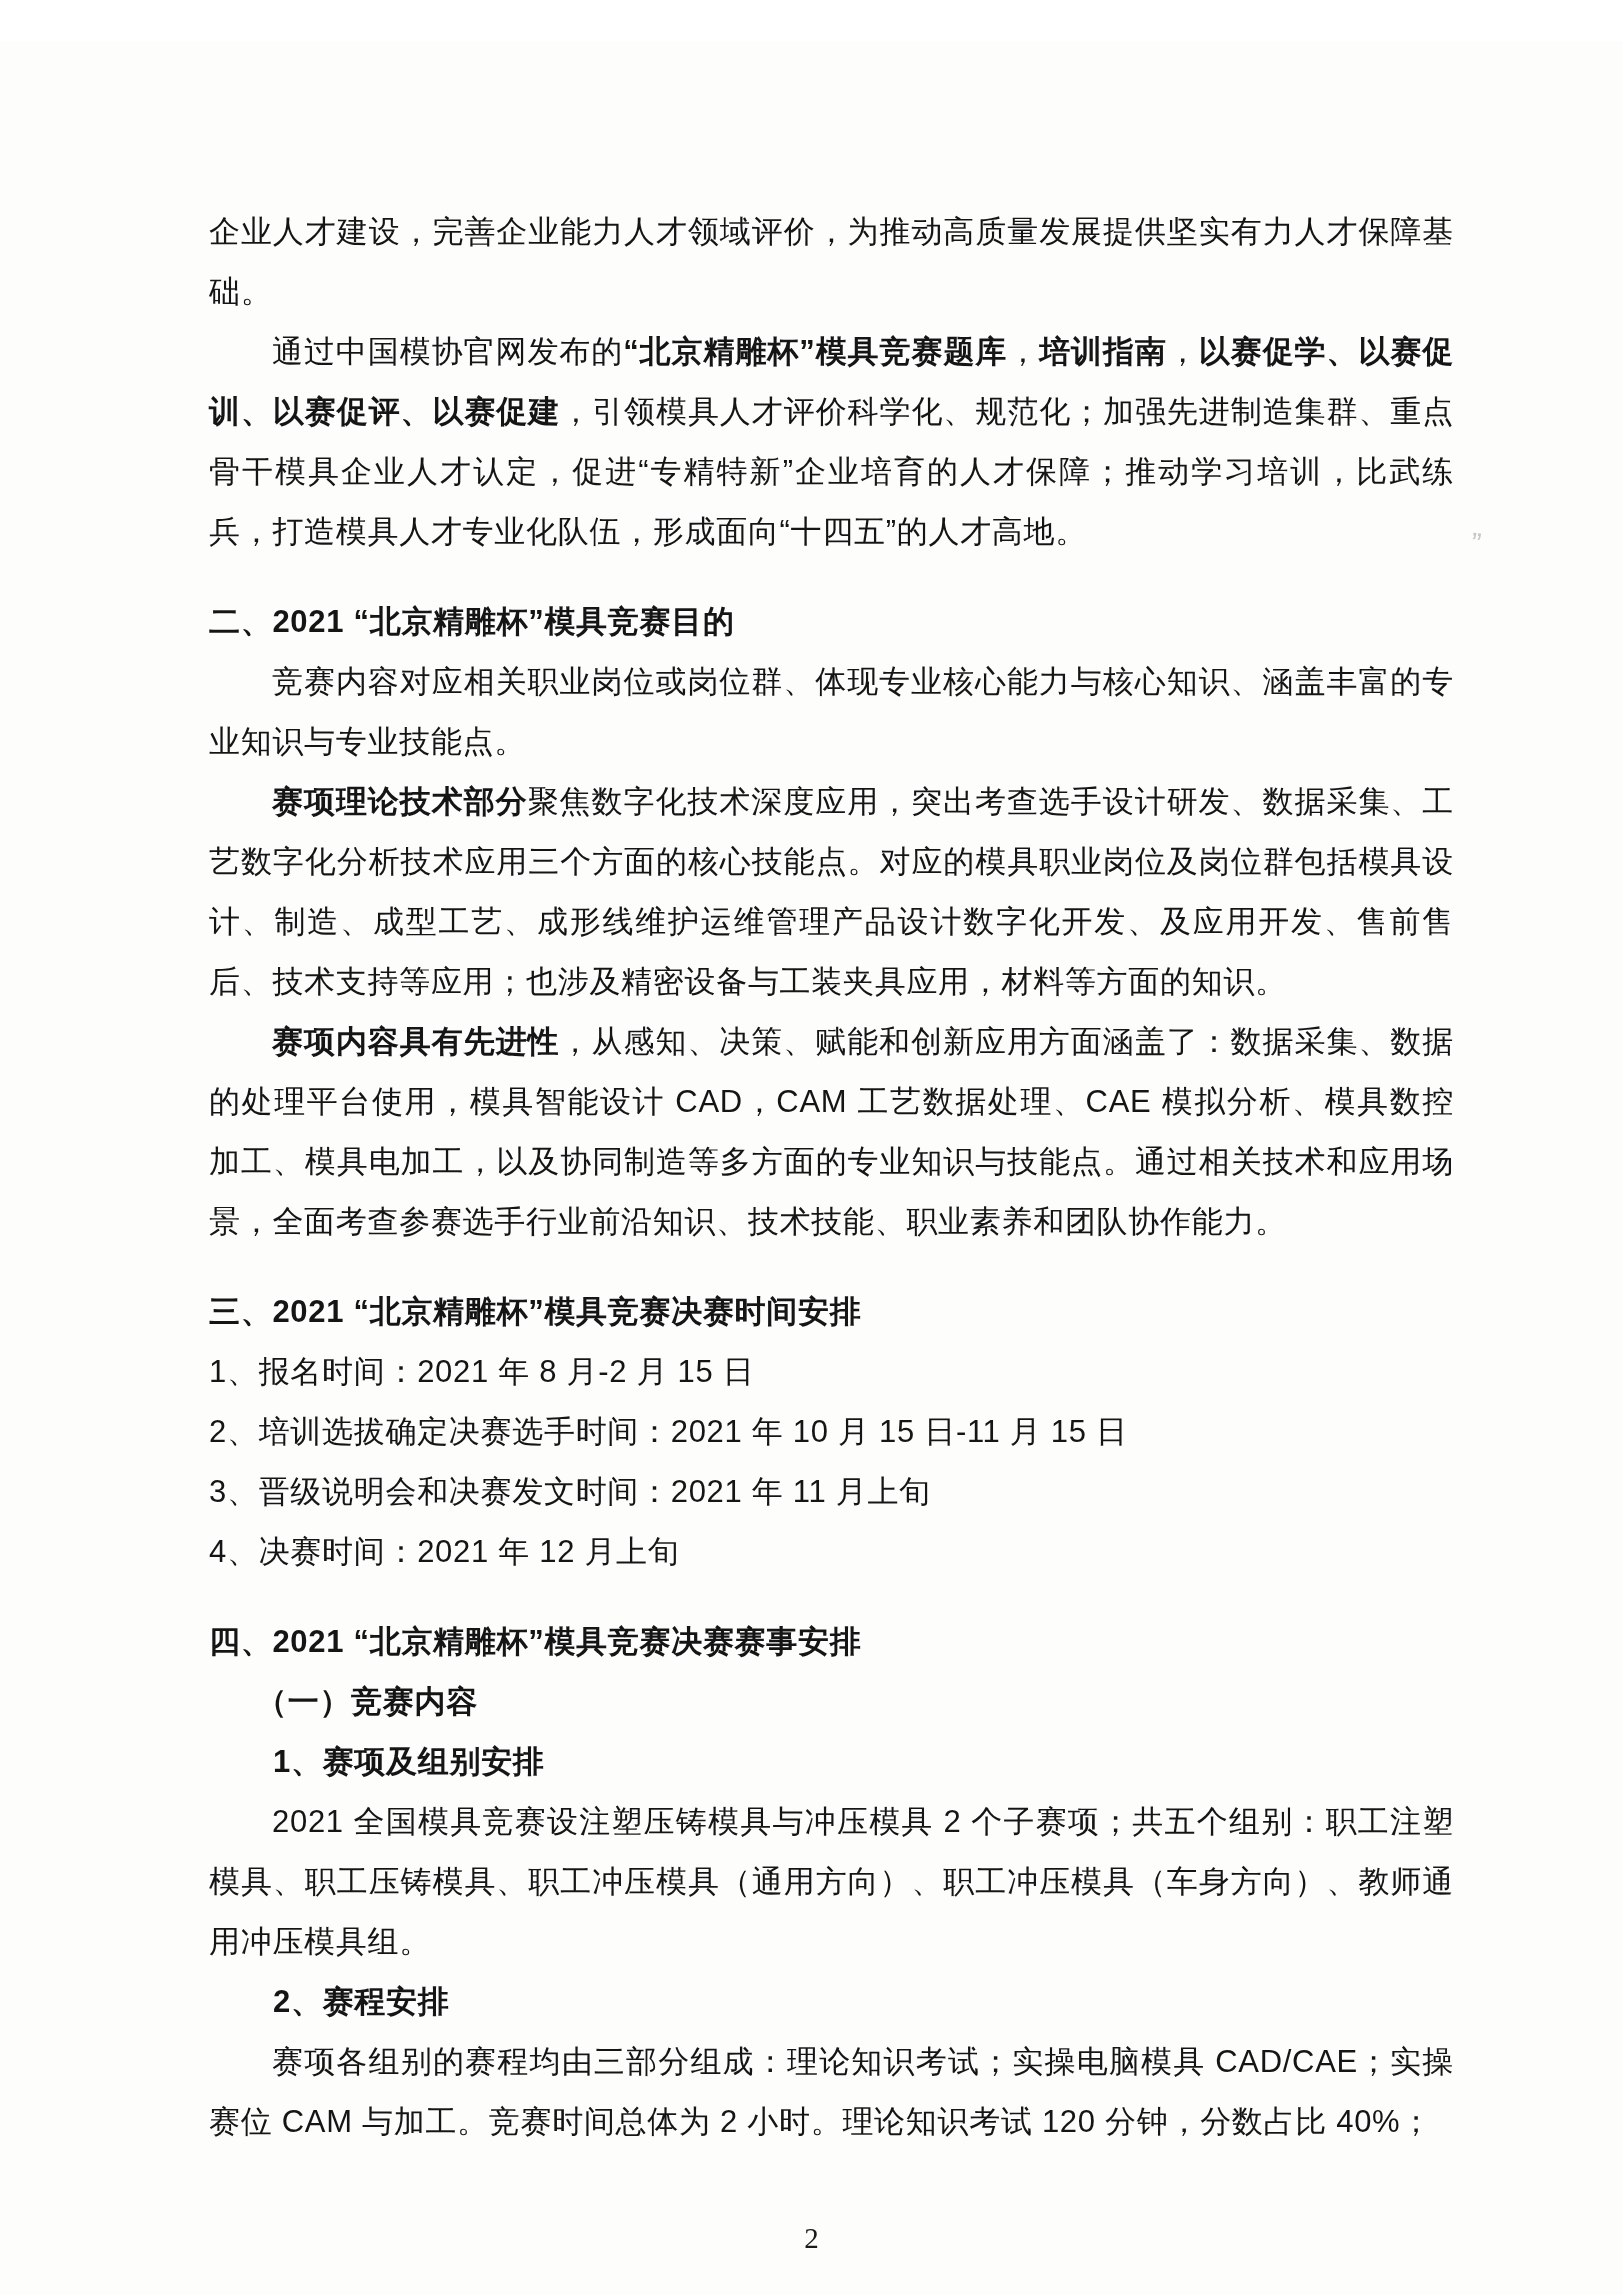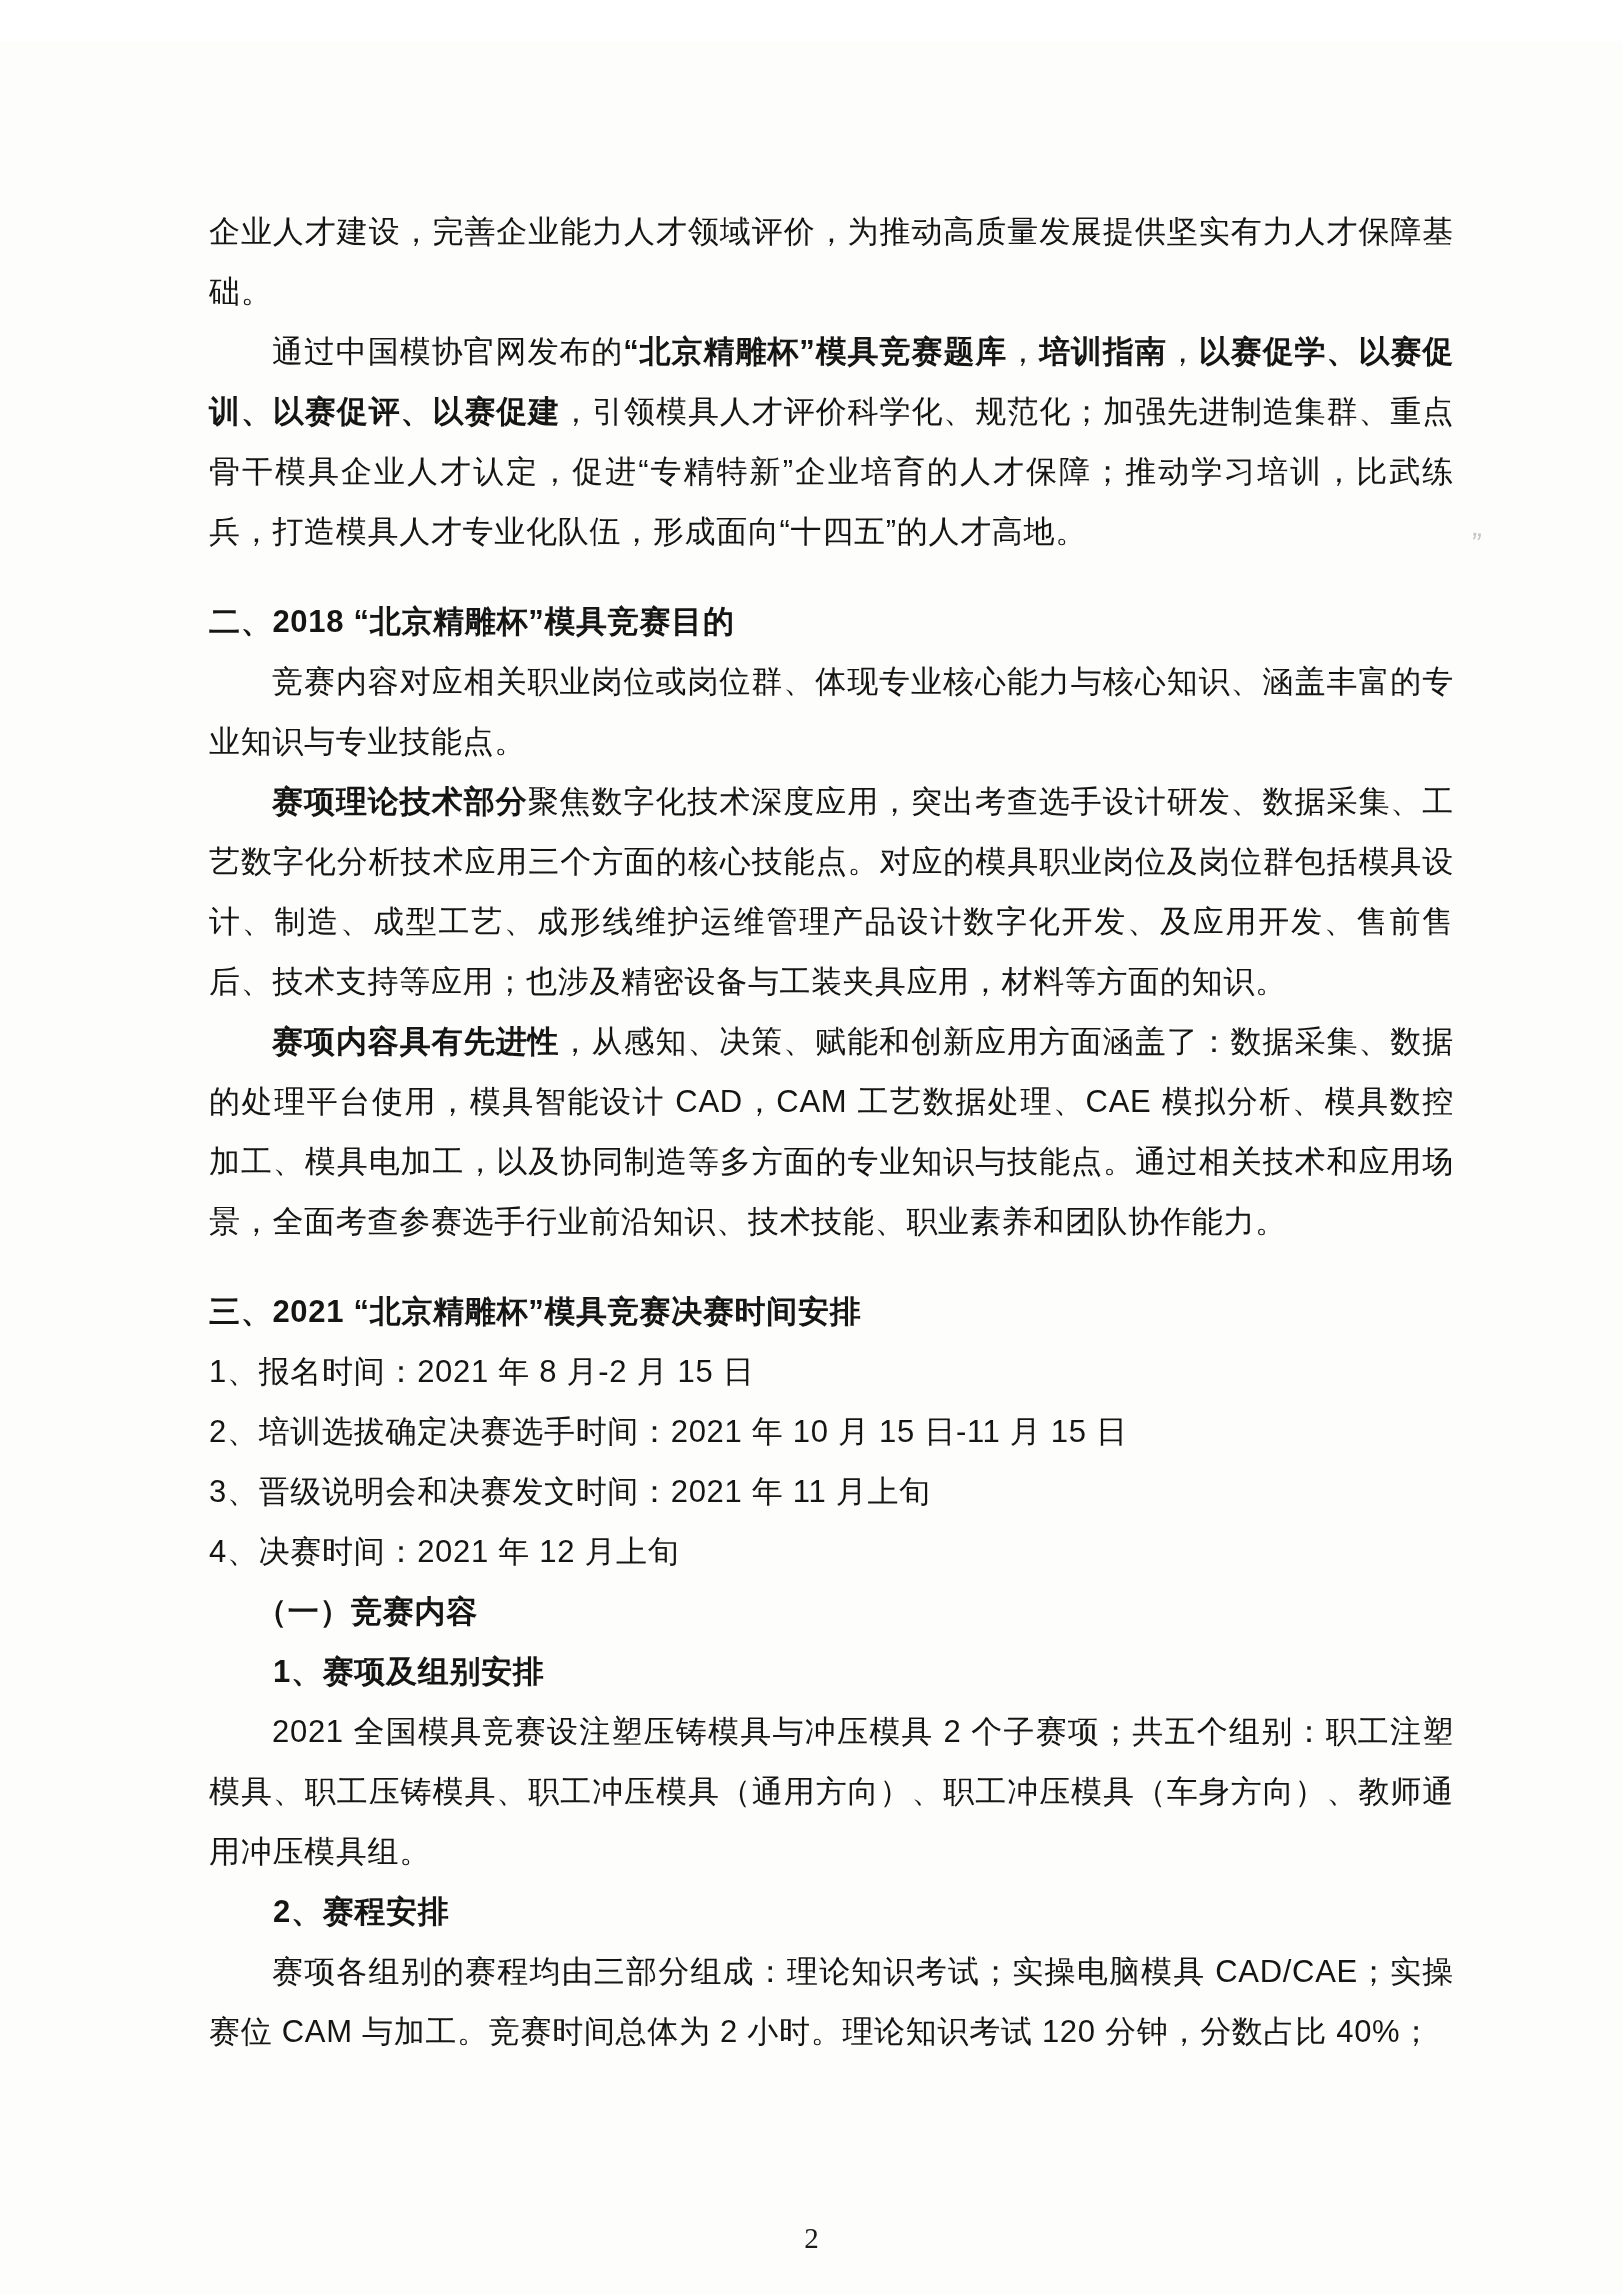--- a/index.html
+++ b/index.html
@@ -51,29 +51,30 @@
     user-select:none;
   }
 </style>
 </head>
 <body>
 
 <div class="page">
   <main class="content">
       <p class="paragraph"><span>企业人才建设，完善企业能力人才领域评价，为推动高质量发展提供坚实有力人才保障基础。</span></p>
       <p class="paragraph indent-first"><span>通过中国模协官网发布的</span><span class="b">“北京精雕杯”模具竞赛</span><span class="b u">题库</span><span>，</span><span class="b u">培训指南</span><span>，</span><span class="b">以赛促学、以赛促训、以赛促评、以赛促建</span><span>，引领模具人才评价科学化、规范化；加强先进制造集群、重点骨干模具企业人才认定，促进“专精特新”企业培育的人才保障；推动学习培训，比武练兵，打造模具人才专业化队伍，形成面向“十四五”的人才高地。</span></p>
-      <h1 class="heading level1"><span class="b">二、2018 “北京精雕杯”模具竞赛目的</span></h1>
+      <h1 class="heading level1"><span class="b">二、2021 “北京精雕杯”模具竞赛目的</span></h1>
       <p class="paragraph indent-first"><span>竞赛内容对应相关职业岗位或岗位群、体现专业核心能力与核心知识、涵盖丰富的专业知识与专业技能点。</span></p>
       <p class="paragraph indent-first"><span class="b">赛项理论技术部分</span><span>聚焦数字化技术深度应用，突出考查选手设计研发、数据采集、工艺数字化分析技术应用三个方面的核心技能点。对应的模具职业岗位及岗位群包括模具设计、制造、成型工艺、成形线维护运维管理产品设计数字化开发、及应用开发、售前售后、技术支持等应用；也涉及精密设备与工装夹具应用，材料等方面的知识。</span></p>
       <p class="paragraph indent-first"><span class="b">赛项内容具有先进性</span><span>，从感知、决策、赋能和创新应用方面涵盖了：数据采集、数据的处理平台使用，模具智能设计 CAD，CAM 工艺数据处理、CAE 模拟分析、模具数控加工、模具电加工，以及协同制造等多方面的专业知识与技能点。通过相关技术和应用场景，全面考查参赛选手行业前沿知识、技术技能、职业素养和团队协作能力。</span></p>
       <h1 class="heading level1"><span class="b">三、2021 “北京精雕杯”模具竞赛</span><span class="b u">决赛时间安排</span></h1>
       <p class="list-item"><span>1、报名时间：2021 年 8 月-2 月 15 日</span></p>
       <p class="list-item"><span>2、培训选拔确定决赛选手时间：2021 年 10 月 15 日-11 月 15 日</span></p>
       <p class="list-item"><span>3、晋级说明会和决赛发文时间：2021 年 11 月上旬</span></p>
       <p class="list-item"><span>4、决赛时间：2021 年 12 月上旬</span></p>
+      <h1 class="heading level1"><span class="b">四、2021 “北京精雕杯”模具竞赛</span><span class="b u">决赛赛事安排</span></h1>
       <h2 class="heading level2"><span class="b">（一）竞赛内容</span></h2>
       <h3 class="heading level3"><span class="b">1、赛项及组别安排</span></h3>
       <p class="paragraph indent-first"><span>2021 全国模具竞赛设注塑压铸模具与冲压模具 2 个子赛项；共五个组别：职工注塑模具、职工压铸模具、职工冲压模具（通用方向）、职工冲压模具（车身方向）、教师通用冲压模具组。</span></p>
       <h3 class="heading level3"><span class="b">2、赛程安排</span></h3>
       <p class="paragraph indent-first"><span>赛项各组别的赛程均由三部分组成：理论知识考试；实操电脑模具 CAD/CAE；实操赛位 CAM 与加工。竞赛时间总体为 2 小时。理论知识考试 120 分钟，分数占比 40%；</span></p>
     </main>
   <span class="scan-artifact">”</span>
   <div class="page-number">2</div>
 </div>
 

